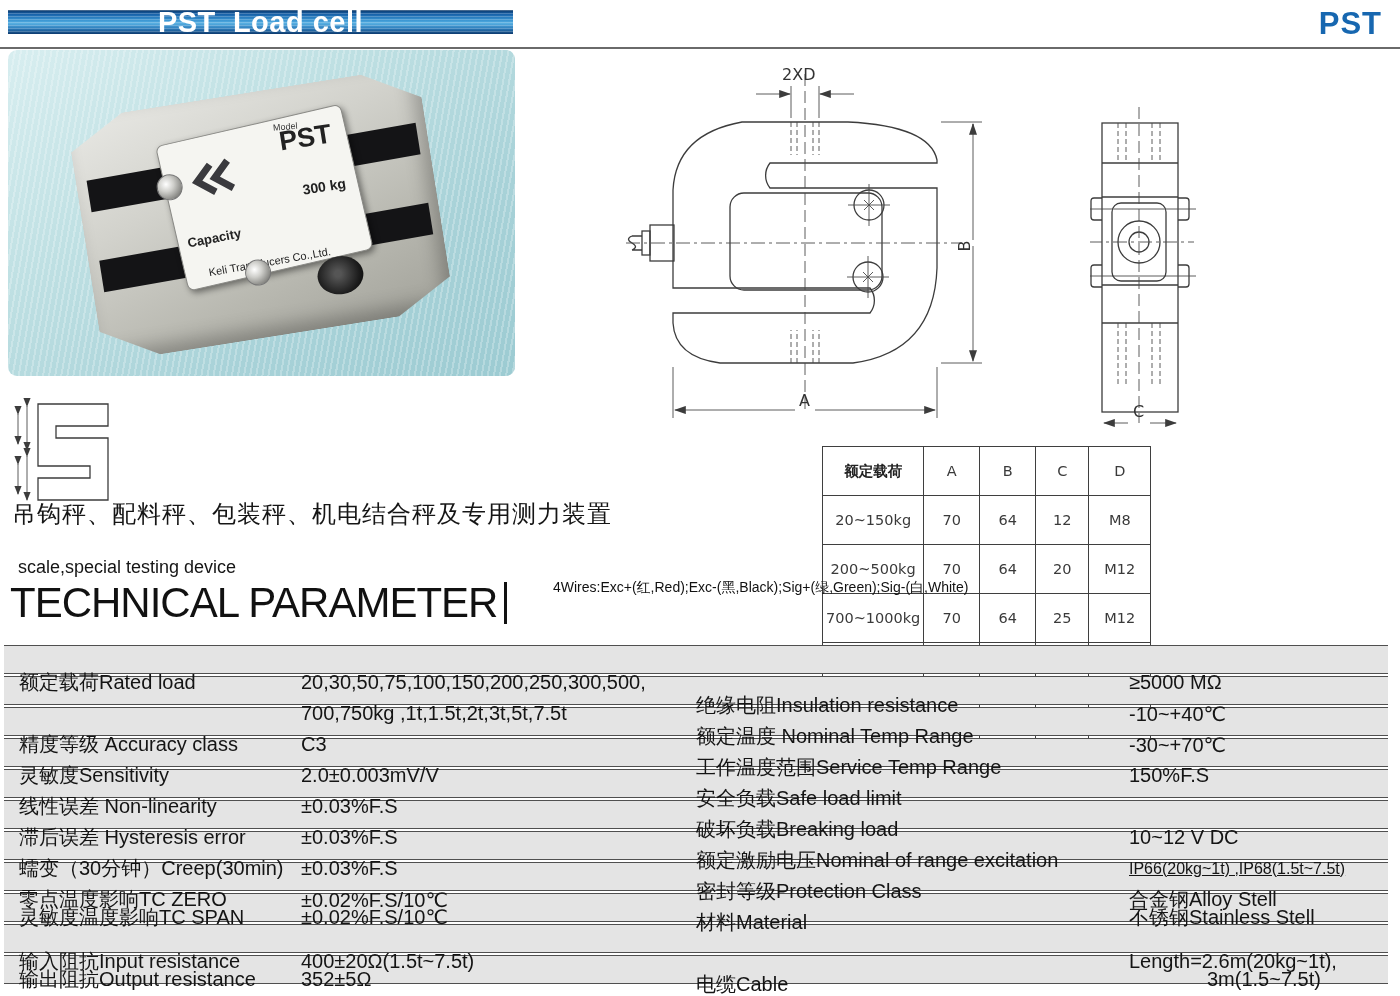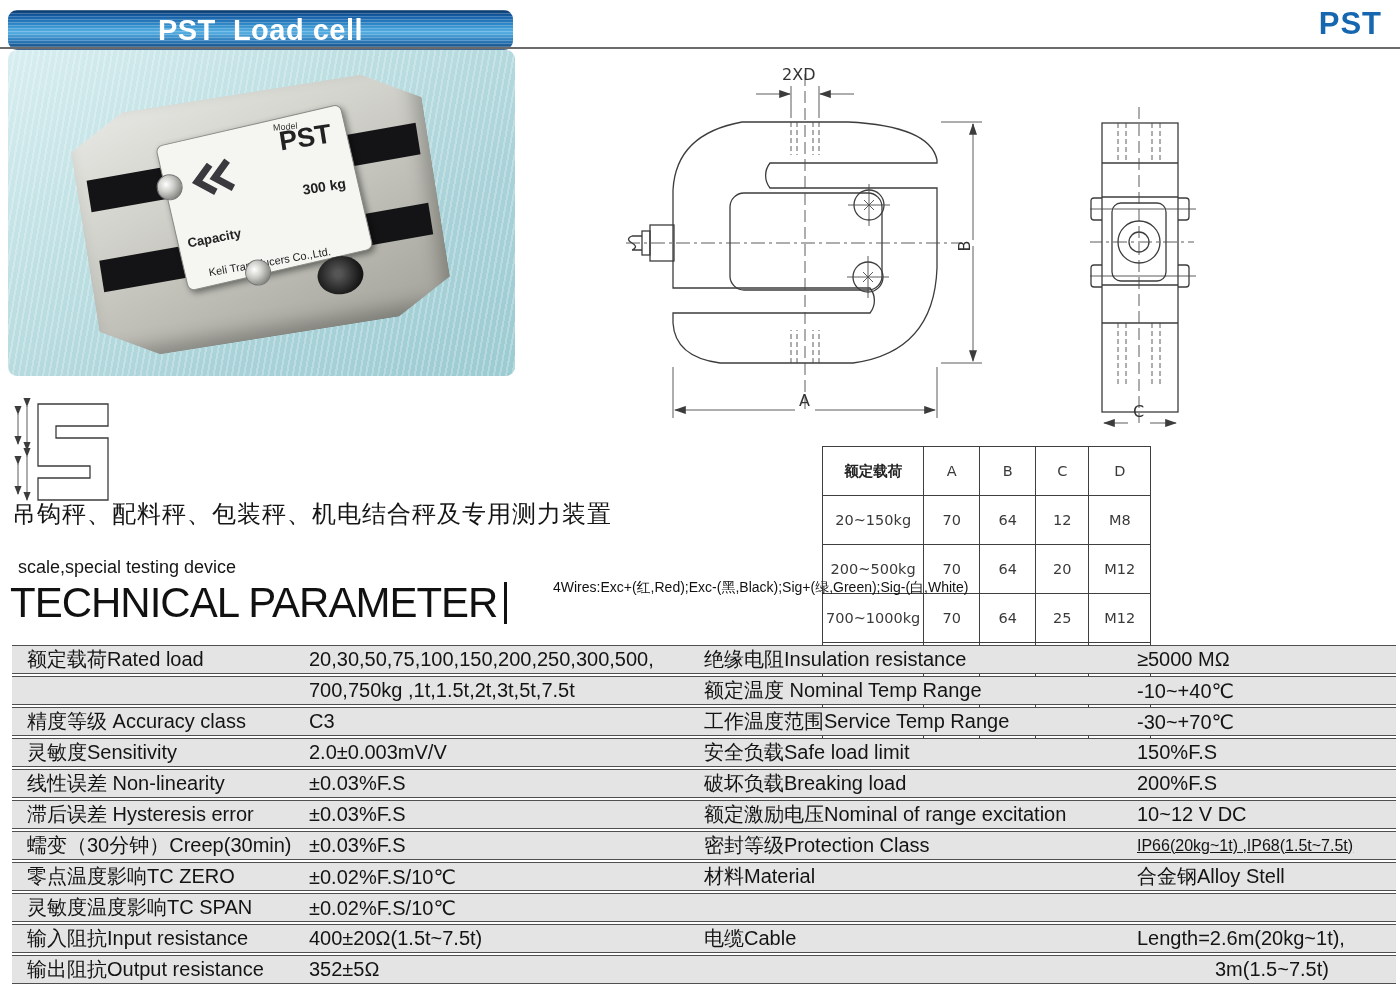--- a/index.html
+++ b/index.html
@@ -1,25 +1,25 @@
 <!DOCTYPE html>
 <html><head>
 <meta charset="utf-8">
 <style>
   html,body{margin:0;padding:0;background:#fff;width:1400px;height:996px;overflow:hidden;
     font-family:"Liberation Sans","DejaVu Sans",sans-serif;color:#1a1a1a;}
   .abs{position:absolute;}
   #stage{position:relative;width:1400px;height:996px;background:#fff;}
 
   
-  #header-bar{left:8px;top:10px;width:505px;height:40px;
+  #header-bar{left:8px;top:10px;width:505px;height:24px;
     background:
       repeating-linear-gradient(180deg, rgba(255,255,255,.22) 0 1px, rgba(255,255,255,0) 1px 3px),
       linear-gradient(180deg,#0c3766 0%,#155ea6 16%,#3a95d1 42%,#58b0e2 55%,#2b7ab9 78%,#0d3a6e 100%);
-    display:flex;align-items:center;justify-content:center;border-radius:9px;}
+    display:flex;align-items:center;justify-content:center;}
   #header-bar .t{color:#fff;font-weight:bold;font-size:29px;white-space:pre;letter-spacing:.5px;}
   #header-line{left:0;top:47px;width:1400px;height:2px;background:#6a6a6a;}
   #corner-pst{right:18px;top:6px;font-size:31px;font-weight:bold;color:#1767b0;letter-spacing:1px;}
 
   
   #photo{left:8px;top:50px;width:507px;height:326px;border-radius:9px;overflow:hidden;
     background:
       repeating-linear-gradient(100deg, rgba(255,255,255,.25) 0 2px, rgba(0,0,0,0) 2px 6px),
       linear-gradient(145deg,#d8eef0 0%,#bfe0e3 35%,#a8d2d8 70%,#9ccbd2 100%);}
   #cell-wrap{left:75px;top:42px;width:355px;height:245px;transform:rotate(-9deg);}
@@ -64,27 +64,27 @@
   #app-en1{left:10px;top:530px;font-size:23px;color:#151515;}
   #app-en2{left:18px;top:557px;font-size:18px;color:#151515;}
 
   
   #tech-head{left:10px;top:582px;display:flex;align-items:flex-end;}
   #tech-head .big{font-size:42px;color:#111;letter-spacing:-1px;line-height:1;text-align:right;}
   #tech-head .vbar{display:inline-block;width:3px;height:42px;background:#111;margin-left:7px;}
   #wires-note{left:553px;top:579px;font-size:14px;color:#111;}
 
   
-  #param-table{left:12px;top:645px;width:1384px;}
+  #param-table{left:4px;top:645px;width:1384px;}
   .prow{display:grid;grid-template-columns:297px 383px 445px 1fr;align-items:center;
     height:27px;background:#e4e4e4;border-top:1px solid #4f4f4f;border-bottom:1px solid #4f4f4f;
     margin-bottom:2px;font-size:20px;color:#141414;}
   .prow:last-child{margin-bottom:1px;}
   .prow .c1{padding-left:15px;white-space:nowrap;overflow:visible;}
-  .prow .c3{padding-left:12px;white-space:nowrap;}
+  .prow .c3{padding-left:12px;white-space:nowrap;margin-top:46px;}
   .prow .c2,.prow .c4{white-space:nowrap;}
   .prow .small{font-size:16px;text-decoration:underline;}
   .prow .indent{padding-left:78px;}
 </style>
 </head>
 <body>
 
 <div id="stage">
 
   <div id="header-bar" class="abs">
@@ -302,21 +302,20 @@
     <div class="prow">
       <span class="c1">灵敏度Sensitivity</span>
       <span class="c2">2.0±0.003mV/V</span>
       <span class="c3">安全负载Safe load limit</span>
       <span class="c4">150%F.S</span>
     </div>
     <div class="prow">
       <span class="c1">线性误差 Non-linearity</span>
       <span class="c2">±0.03%F.S</span>
       <span class="c3">破坏负载Breaking load</span>
-      <span class="c4">200%F.S</span>
     </div>
     <div class="prow">
       <span class="c1">滞后误差 Hysteresis error</span>
       <span class="c2">±0.03%F.S</span>
       <span class="c3">额定激励电压Nominal of range excitation</span>
       <span class="c4">10~12 V DC</span>
     </div>
     <div class="prow">
       <span class="c1">蠕变（30分钟）Creep(30min)</span>
       <span class="c2">±0.03%F.S</span>
@@ -326,20 +325,21 @@
     <div class="prow">
       <span class="c1">零点温度影响TC ZERO</span>
       <span class="c2">±0.02%F.S/10℃</span>
       <span class="c3">材料Material</span>
       <span class="c4">合金钢Alloy Stell</span>
     </div>
     <div class="prow">
       <span class="c1">灵敏度温度影响TC SPAN</span>
       <span class="c2">±0.02%F.S/10℃</span>
       <span class="c3"></span>
+      <span class="c4">不锈钢Stainless Stell</span>
     </div>
     <div class="prow">
       <span class="c1">输入阻抗Input resistance</span>
       <span class="c2">400±20Ω(1.5t~7.5t)</span>
       <span class="c3">电缆Cable</span>
       <span class="c4">Length=2.6m(20kg~1t),</span>
     </div>
     <div class="prow">
       <span class="c1">输出阻抗Output resistance</span>
       <span class="c2">352±5Ω</span>

